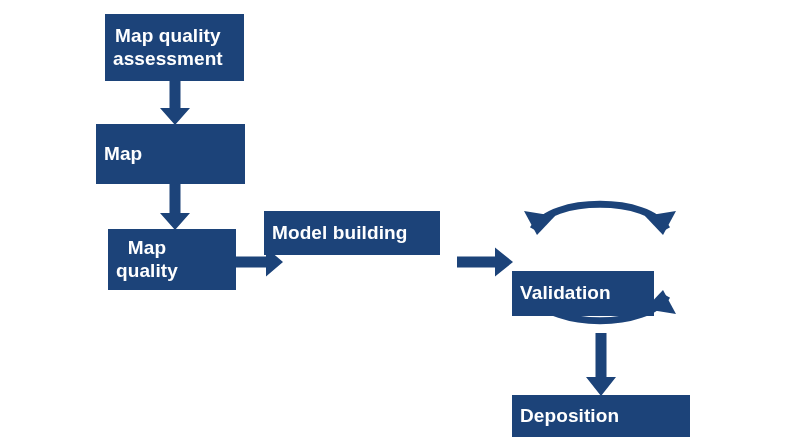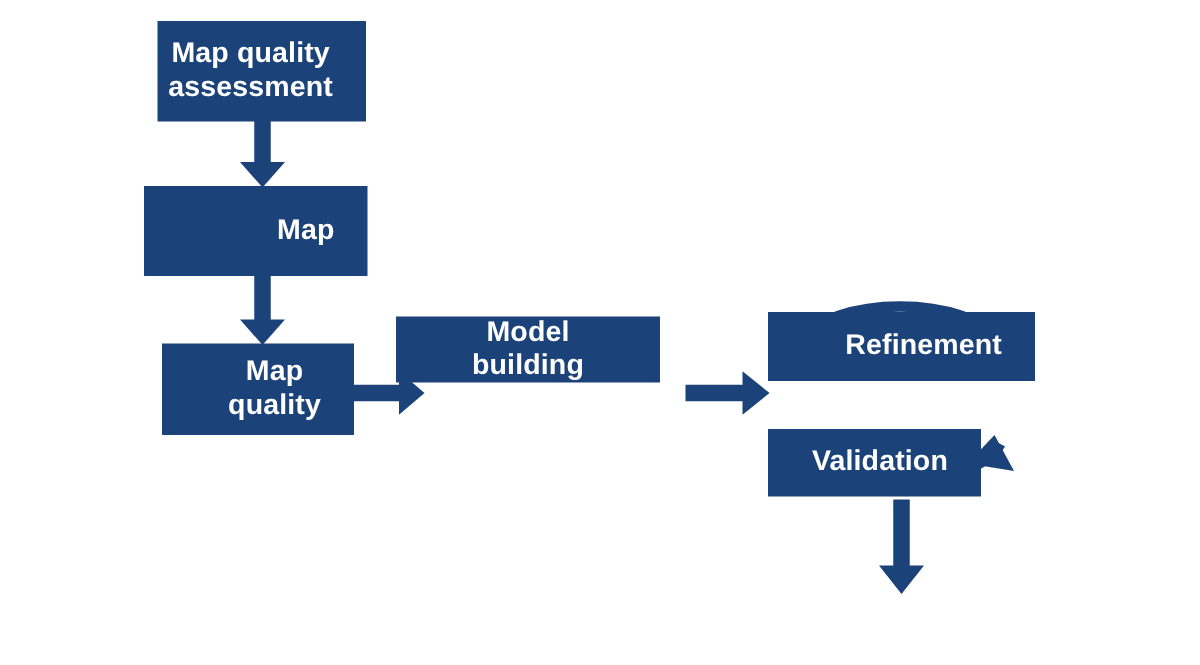--- a/index.html
+++ b/index.html
@@ -15,27 +15,27 @@
     font-family: "Liberation Sans", sans-serif;
     overflow: hidden;
   }
   .node {
     position: absolute;
     box-sizing: border-box;
     background: #1C4379;
     color: #ffffff;
     display: flex;
     align-items: center;
-    justify-content: flex-end;
+    justify-content: flex-start;
     text-align: center;
     font-size: 19px;
     font-weight: 600;
     line-height: 1.18;
     letter-spacing: 0.1px;
-    padding: 2px 22px;
+    padding: 2px 8px;
     z-index: 3;
   }
   .node span { display: block; }
   .arrow-svg {
     position: absolute;
     overflow: visible;
     z-index: 2;
   }
   .cycle-svg {
     position: absolute;
@@ -105,22 +105,22 @@
       <span>Map</span>
       <span>quality</span>
     </div>
   </div>
 
   <div class="node" style="left:264px; top:211px; width:176px; height:44px;">
     <span>Model building</span>
   </div>
 
 
-  <div class="node" style="left:512px; top:208px; width:178px; height:46px;">
-    <span>Refinement</span>
-  </div>
 
-  <div class="node" style="left:512px; top:286px; width:142px; height:45px;">
+  <div class="node" style="left:512px; top:271px; width:142px; height:45px;">
     <span>Validation</span>
   </div>
 
+  <div class="node" style="left:512px; top:395px; width:178px; height:42px;">
+    <span>Deposition</span>
+  </div>
 
 </div>
 
 </body></html>

